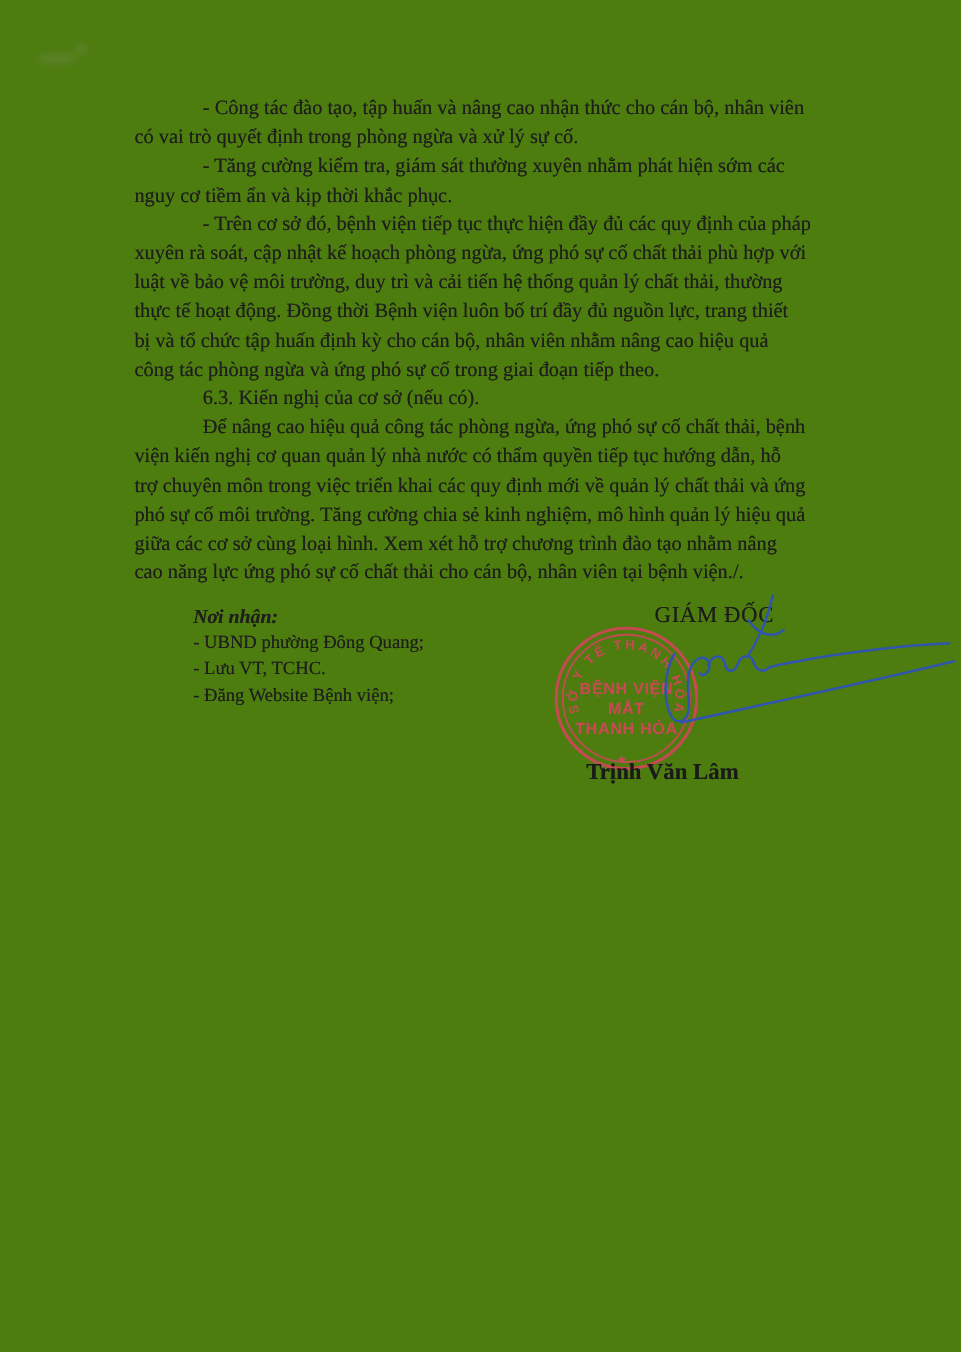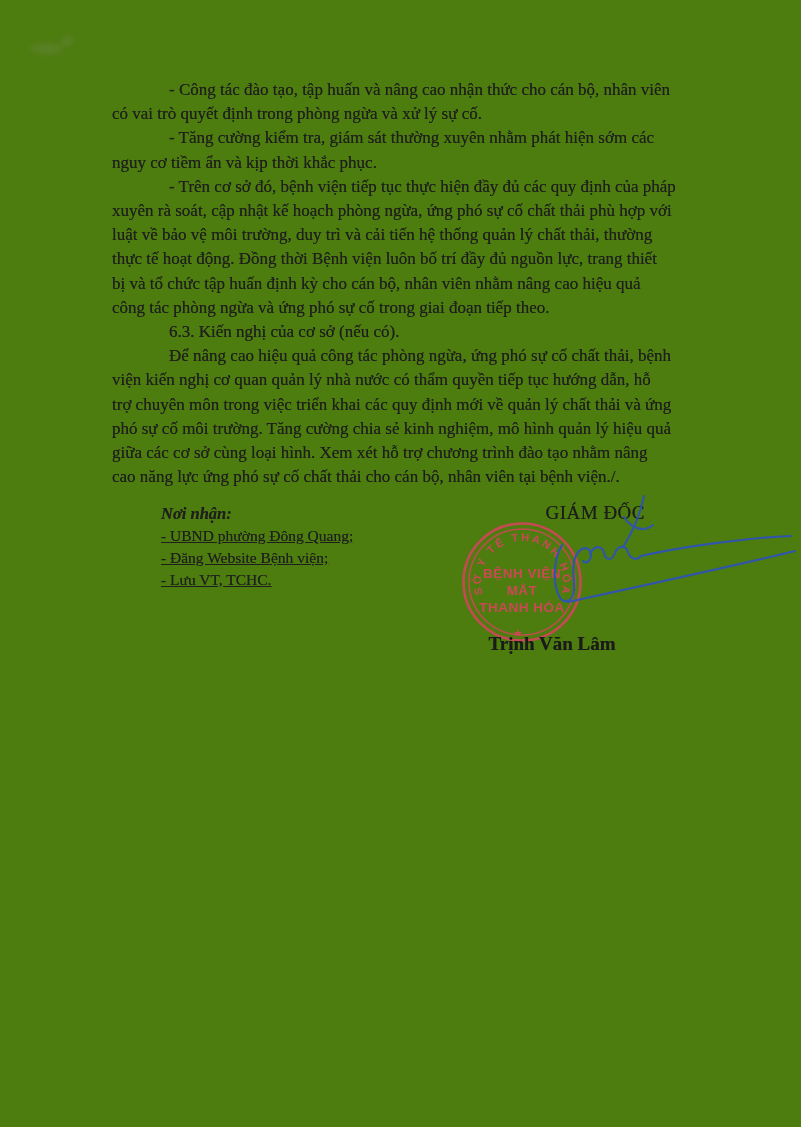--- a/index.html
+++ b/index.html
@@ -25,21 +25,21 @@
     font-size:17px;line-height:24.2px;color:#1e1e1e;
     text-shadow:0 0 0.4px rgba(20,20,20,.65);
   }
   .line{white-space:nowrap;text-align:left;}
   .line.first{padding-left:57px;}
 
   
   .recipients{position:absolute;left:125px;top:503px;color:#1e1e1e;
     text-shadow:0 0 0.4px rgba(20,20,20,.6);margin-left:36px;}
   .recipients-heading{font-size:16.5px;font-weight:bold;font-style:italic;line-height:22px;}
-  .recipient-item{font-size:15.5px;line-height:21.8px;white-space:nowrap;text-decoration:underline;}
+  .recipient-item{font-size:15.5px;line-height:21.8px;white-space:nowrap;}
 
   
   .director-title{
     position:absolute;left:500px;top:502px;width:145px;
     text-align:right;font-size:19px;font-weight:normal;color:#1c1c1c;
     letter-spacing:.5px;white-space:nowrap;
     text-shadow:0 0 0.4px rgba(20,20,20,.6);
   }
   .signer-name{
     position:absolute;left:482px;top:633px;width:140px;
@@ -74,22 +74,22 @@
       <div class="line">trợ chuyên môn trong việc triển khai các quy định mới về quản lý chất thải và ứng</div>
       <div class="line">phó sự cố môi trường. Tăng cường chia sẻ kinh nghiệm, mô hình quản lý hiệu quả</div>
       <div class="line">giữa các cơ sở cùng loại hình. Xem xét hỗ trợ chương trình đào tạo nhằm nâng</div>
       <div class="line">cao năng lực ứng phó sự cố chất thải cho cán bộ, nhân viên tại bệnh viện./.</div>
     </div>
 
   <div class="recipients">
     <div class="recipients-heading">Nơi nhận:</div>
     <div>
         <div class="recipient-item">- UBND phường Đông Quang;</div>
+        <div class="recipient-item">- Lưu VT, TCHC.</div>
         <div class="recipient-item">- Đăng Website Bệnh viện;</div>
-        <div class="recipient-item">- Lưu VT, TCHC.</div>
       </div>
   </div>
 
   <div class="director-title">GIÁM ĐỐC</div>
 
   <svg class="stamp-svg" width="130" height="124" viewBox="0 0 130 124">
     <g fill="none" stroke="#d5455c">
       <circle cx="65" cy="61" r="58.5" stroke-width="2.6" opacity=".95"></circle>
       <circle cx="65" cy="61" r="53" stroke-width="1.6" opacity=".9"></circle>
     </g>

